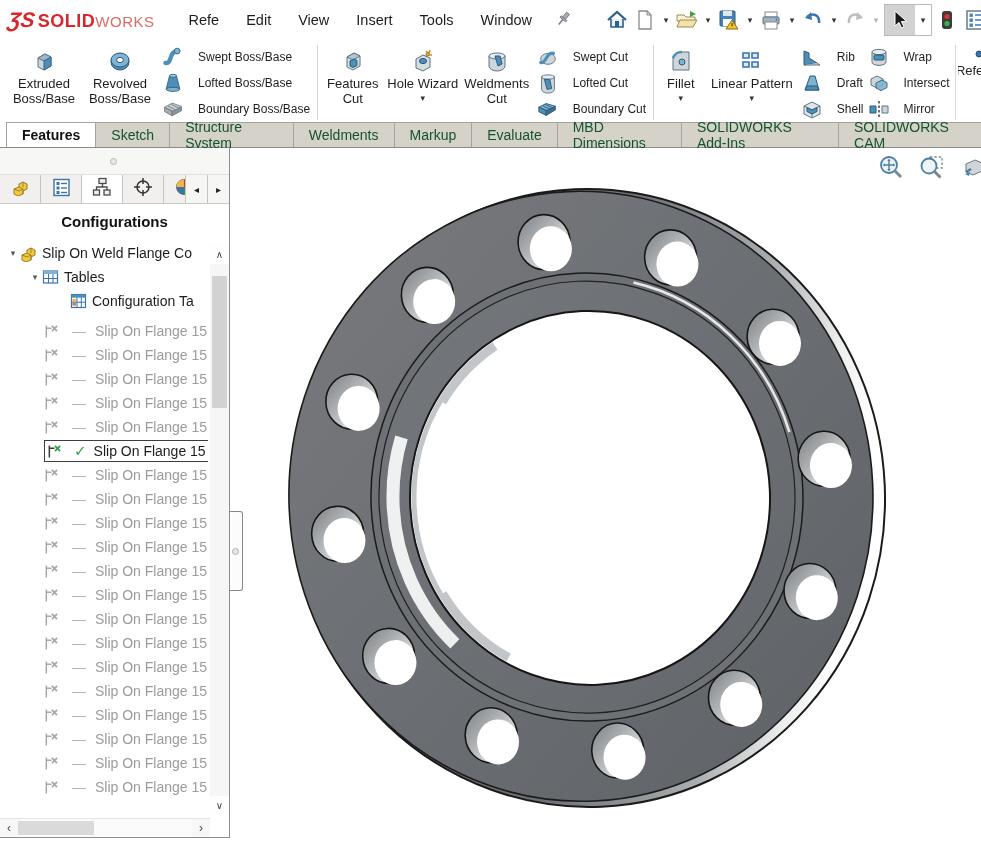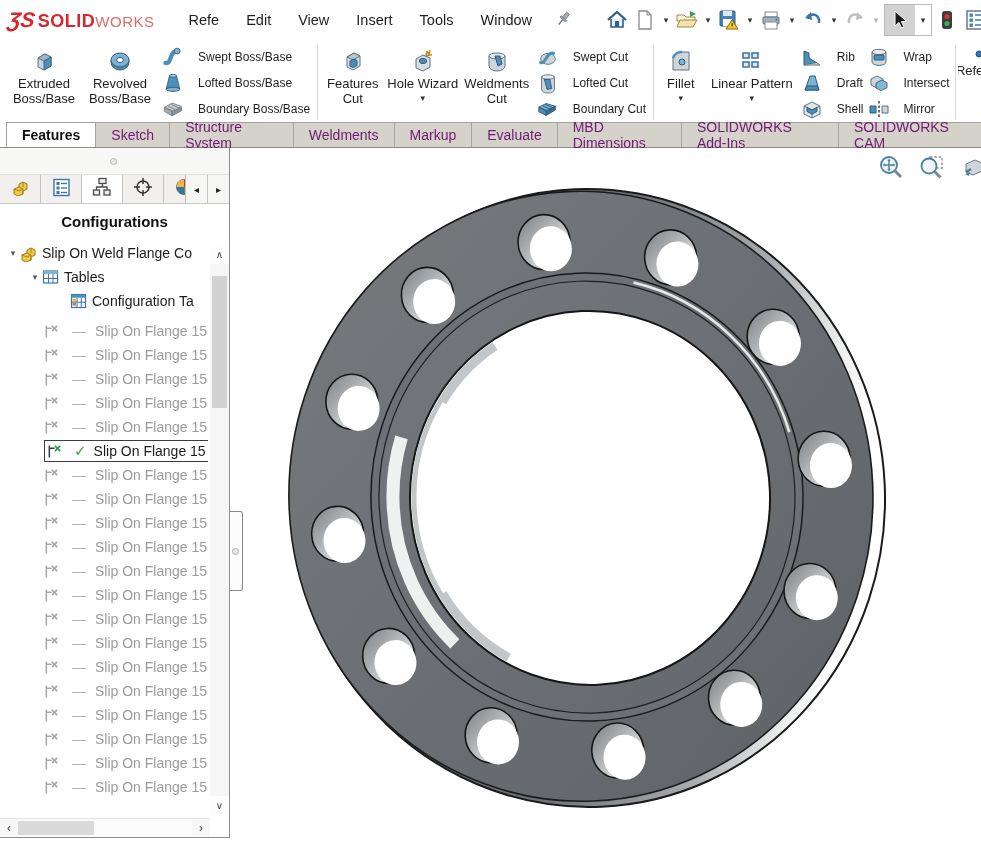--- a/index.html
+++ b/index.html
@@ -35,21 +35,21 @@
   .rbig .dd { margin-top:1px; }
   .rstack { display:flex; flex-direction:column; justify-content:center; gap:1px; padding:0 4px; }
   .rsmall { display:flex; align-items:center; gap:14px; height:25px; font-size:12px; color:#1e1e1e; white-space:nowrap; }
   .rsmall .ricon-s { width:22px; height:22px; display:flex; align-items:center; justify-content:center; }
   .rpartial { width:34px; overflow:hidden; display:flex; flex-direction:column; align-items:center; padding-top:6px; font-size:13px; }
   .rpartial .refdot { align-self:flex-end; margin-right:-4px; }
 
   
   .tabbar { height:25px; display:flex; align-items:flex-end; padding-left:6px; background:#fff; border-bottom:1px solid #8d8b83; }
   .tab { height:25px; display:flex; align-items:center; padding:0 15px; font-size:14px;
-         background:#d5d2c9; border:1px solid #a5a39b; border-bottom:none; color:#701a75; margin-right:-1px; }
+         background:#d5d2c9; border:1px solid #a5a39b; border-bottom:none; color:#14532d; margin-right:-1px; }
   .tab.active { background:#fff; font-weight:bold; color:#111; }
 
   
   .content { height:699px; display:flex; position:relative; background:#fff; }
   .left-panel { width:230px; height:690px; border-right:1px solid #8f8f8f; border-bottom:1px solid #8f8f8f;
                 display:flex; flex-direction:column; background:#fff; }
   .splitter { height:27px; background:#f7f7f6; position:relative; border-bottom:1px solid #e0e0de; }
   .splitter .dot { position:absolute; left:110px; top:10px; width:7px; height:7px; border-radius:50%;
                    background:#e8e8e8; border:1px solid #b5b5b5; }
   .ptabs { height:29px; display:flex; background:#f1f0ee; border-bottom:1px solid #c9c9c9; position:relative; }

